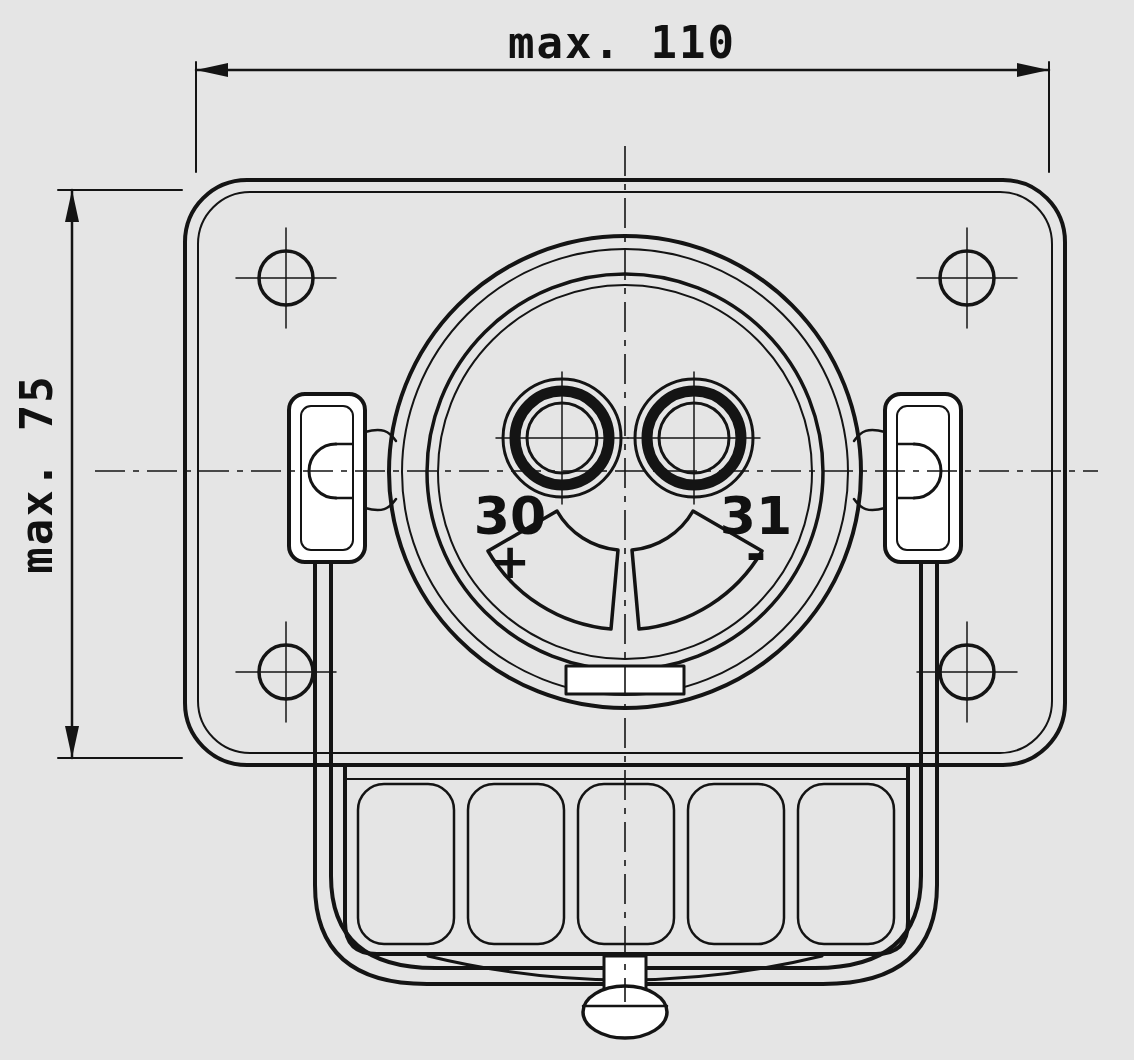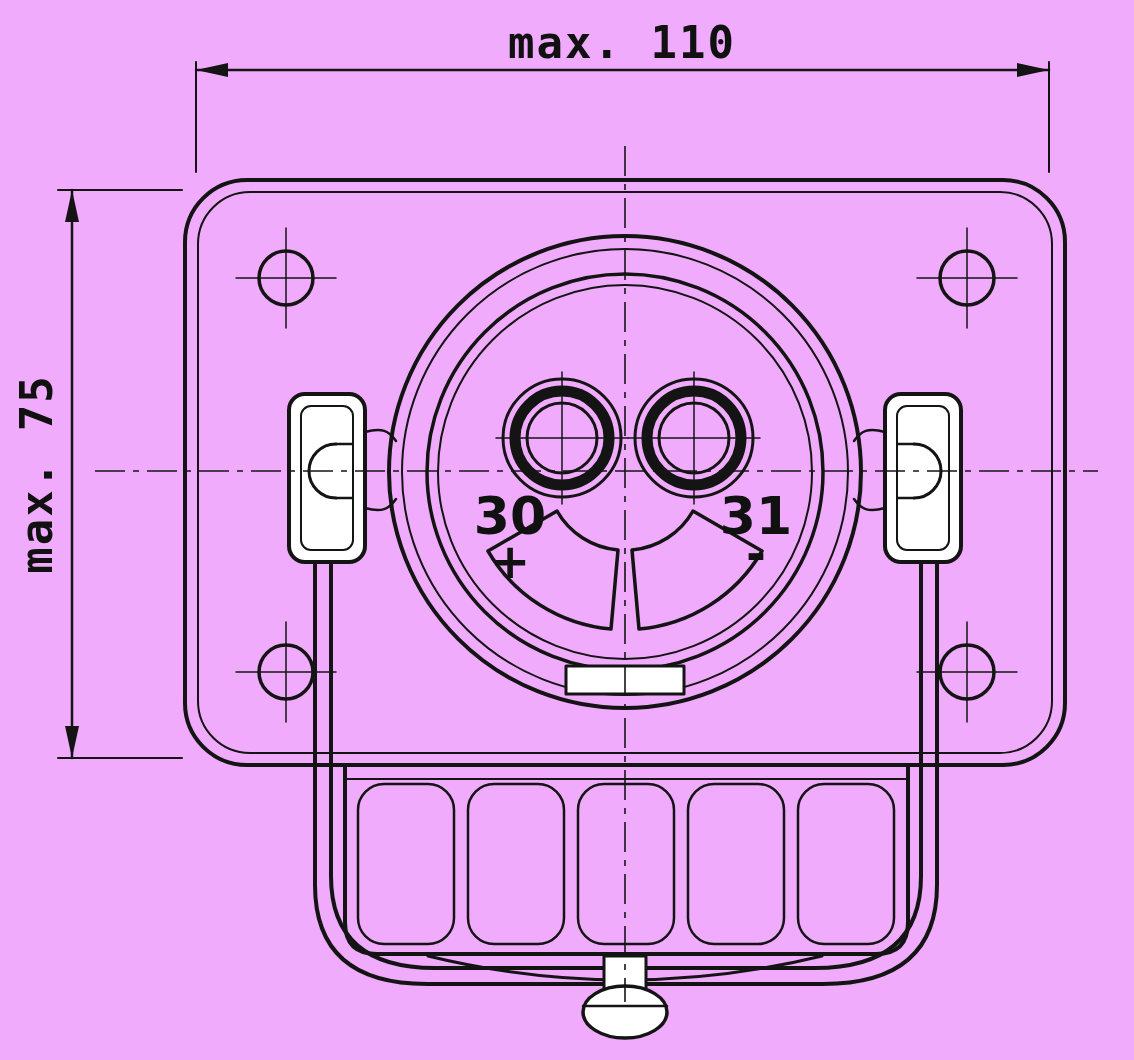--- a/index.html
+++ b/index.html
@@ -1,16 +1,16 @@
 <!DOCTYPE html>
 <html><head>
 <meta charset="utf-8">
 <style>
   html,body{margin:0;padding:0;background:#ffffff;}
-  .stage{width:1134px;height:1060px;position:relative;background:#f0abfc;overflow:hidden;}
+  .stage{width:1134px;height:1060px;position:relative;background:#e5e5e5;overflow:hidden;}
   svg{display:block;}
   .ln{fill:none;stroke:#141414;stroke-linecap:round;stroke-linejoin:round;}
   .w1{stroke-width:1.5;}
   .w2{stroke-width:2;}
   .w25{stroke-width:2.5;}
   .w3{stroke-width:3;}
   .w35{stroke-width:3.5;}
   .w4{stroke-width:4;}
   .w11{stroke-width:11;}
   .wfill{fill:#ffffff;}

